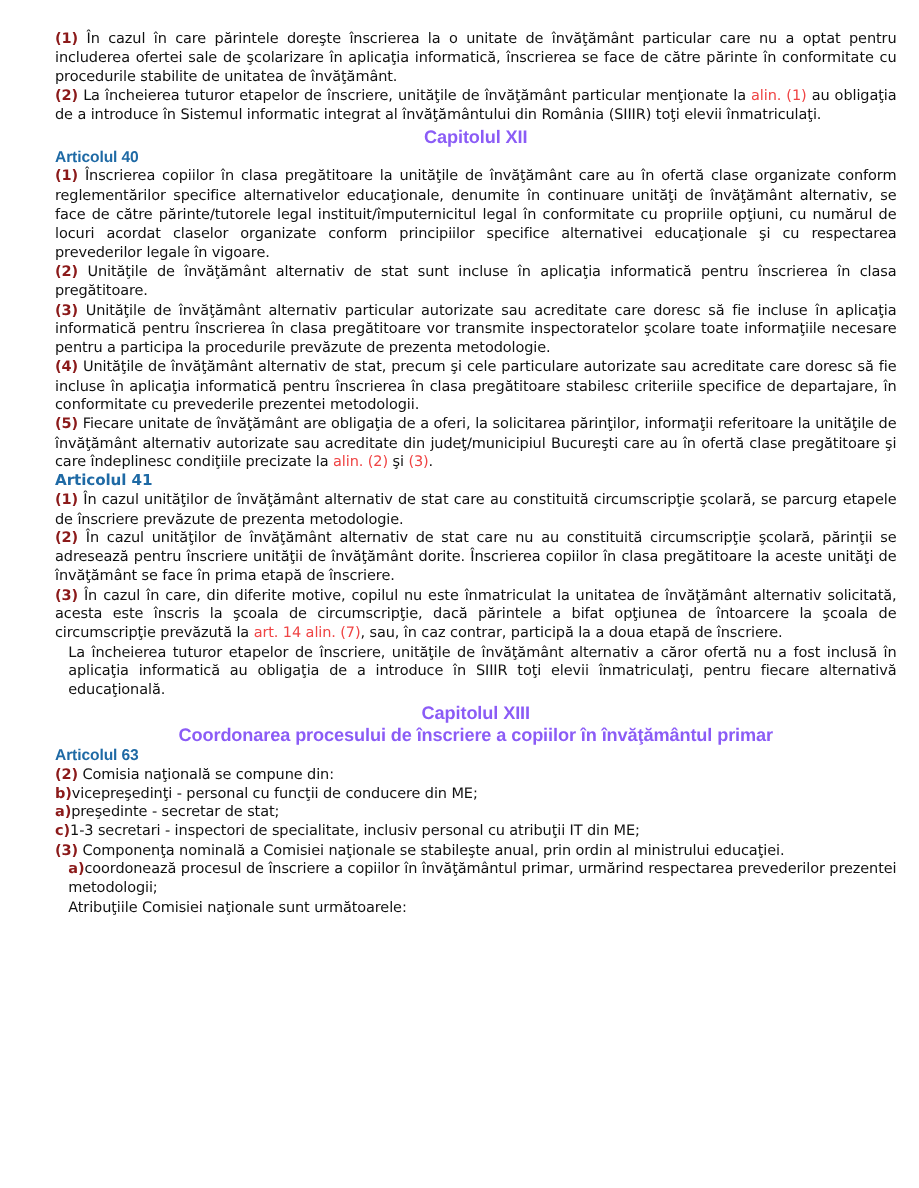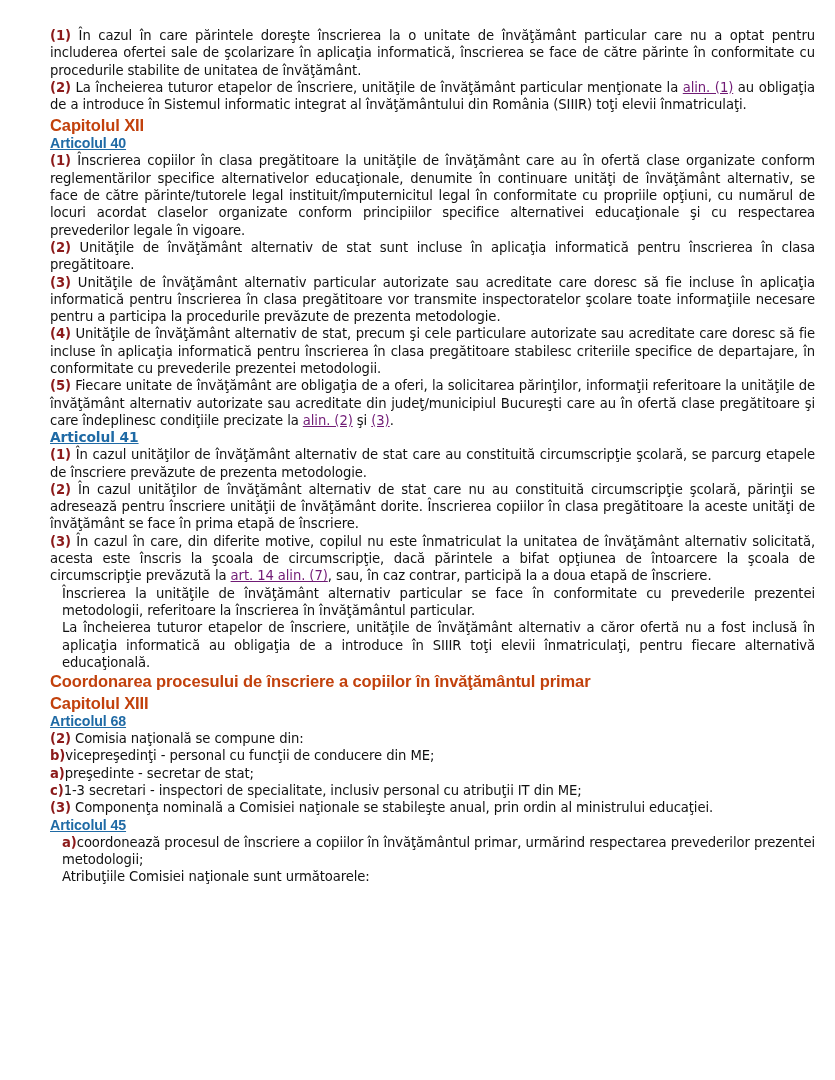--- a/index.html
+++ b/index.html
@@ -11,39 +11,38 @@
     font-family: "DejaVu Sans", sans-serif;
     font-size: 13.2px;
     line-height: 17.3px;
     color: #111111;
     text-align: justify;
     letter-spacing: -0.1px;
   }
   .p { margin: 0; }
   .num { color: #8b1a1a; font-weight: bold; }
   .lit { color: #8b1a1a; font-weight: bold; }
-  .link { color: #701a75; text-decoration: underline; }
+  .link { color: #ef4444; }
   .chap {
-    text-align: left;
-    color: #c2410c;
+    text-align: center;
+    color: #8b5cf6;
     font-weight: bold;
     font-size: 16.5px;
     line-height: 20px;
     font-family: "Liberation Sans", sans-serif;
     margin: 0;
   }
   .chap.first { margin-top: 2px; }
   .art {
     color: #1f6aa5;
     font-weight: bold;
     font-size: 13.8px;
     line-height: 17px;
     margin: 0;
     font-family: "DejaVu Sans", sans-serif;
-    text-decoration: underline;
   }
   .indent { padding-left: 12px; }
   .narrow { font-family: "Liberation Sans", sans-serif; font-size: 14.2px; }
 </style>
 </head>
 <body>
 
 <div class="page">
 
   <p class="p"><span class="num">(1)</span><span> În cazul în care părintele doreşte înscrierea la o unitate de învăţământ particular care nu a optat pentru includerea ofertei sale de şcolarizare în aplicaţia informatică, înscrierea se face de către părinte în conformitate cu procedurile stabilite de unitatea de învăţământ.</span></p>
@@ -56,31 +55,29 @@
   <p class="p"><span class="num">(2)</span><span> Unităţile de învăţământ alternativ de stat sunt incluse în aplicaţia informatică pentru înscrierea în clasa pregătitoare.</span></p>
   <p class="p"><span class="num">(3)</span><span> Unităţile de învăţământ alternativ particular autorizate sau acreditate care doresc să fie incluse în aplicaţia informatică pentru înscrierea în clasa pregătitoare vor transmite inspectoratelor şcolare toate informaţiile necesare pentru a participa la procedurile prevăzute de prezenta metodologie.</span></p>
   <p class="p"><span class="num">(4)</span><span> Unităţile de învăţământ alternativ de stat, precum şi cele particulare autorizate sau acreditate care doresc să fie incluse în aplicaţia informatică pentru înscrierea în clasa pregătitoare stabilesc criteriile specifice de departajare, în conformitate cu prevederile prezentei metodologii.</span></p>
   <p class="p"><span class="num">(5)</span><span> Fiecare unitate de învăţământ are obligaţia de a oferi, la solicitarea părinţilor, informaţii referitoare la unităţile de învăţământ alternativ autorizate sau acreditate din judeţ/municipiul Bucureşti care au în ofertă clase pregătitoare şi care îndeplinesc condiţiile precizate la </span><a class="link">alin. (2)</a><span> şi </span><a class="link">(3)</a><span>.</span></p>
 
   <p class="art">Articolul 41</p>
   <p class="p"><span class="num">(1)</span><span> În cazul unităţilor de învăţământ alternativ de stat care au constituită circumscripţie şcolară, se parcurg etapele de înscriere prevăzute de prezenta metodologie.</span></p>
   <p class="p"><span class="num">(2)</span><span> În cazul unităţilor de învăţământ alternativ de stat care nu au constituită circumscripţie şcolară, părinţii se adresează pentru înscriere unităţii de învăţământ dorite. Înscrierea copiilor în clasa pregătitoare la aceste unităţi de învăţământ se face în prima etapă de înscriere.</span></p>
   <p class="p"><span class="num">(3)</span><span> În cazul în care, din diferite motive, copilul nu este înmatriculat la unitatea de învăţământ alternativ solicitată, acesta este înscris la şcoala de circumscripţie, dacă părintele a bifat opţiunea de întoarcere la şcoala de circumscripţie prevăzută la </span><a class="link">art. 14 alin. (7)</a><span>, sau, în caz contrar, participă la a doua etapă de înscriere.</span></p>
 
-  <p class="p indent">Înscrierea la unităţile de învăţământ alternativ particular se face în conformitate cu prevederile prezentei metodologii, referitoare la înscrierea în învăţământul particular.</p>
 
   <p class="p indent">La încheierea tuturor etapelor de înscriere, unităţile de învăţământ alternativ a căror ofertă nu a fost inclusă în aplicaţia informatică au obligaţia de a introduce în SIIIR toţi elevii înmatriculaţi, pentru fiecare alternativă educaţională.</p>
 
+  <p class="chap first">Capitolul XIII</p>
   <p class="chap">Coordonarea procesului de înscriere a copiilor în învăţământul primar</p>
-  <p class="chap first">Capitolul XIII</p>
 
-  <p class="art narrow">Articolul 68</p>
+  <p class="art narrow">Articolul 63</p>
   <p class="p"><span class="num">(2)</span><span> Comisia naţională se compune din:</span></p>
   <p class="p"><span class="lit">b)</span><span>vicepreşedinţi - personal cu funcţii de conducere din ME;</span></p>
   <p class="p"><span class="lit">a)</span><span>preşedinte - secretar de stat;</span></p>
   <p class="p"><span class="lit">c)</span><span>1-3 secretari - inspectori de specialitate, inclusiv personal cu atribuţii IT din ME;</span></p>
   <p class="p"><span class="num">(3)</span><span> Componenţa nominală a Comisiei naţionale se stabileşte anual, prin ordin al ministrului educaţiei.</span></p>
 
-  <p class="art narrow">Articolul 45</p>
   <p class="p indent"><span class="lit">a)</span><span>coordonează procesul de înscriere a copiilor în învăţământul primar, urmărind respectarea prevederilor prezentei metodologii;</span></p>
   <p class="p indent">Atribuţiile Comisiei naţionale sunt următoarele:</p>
 
 </div>
 
 </body></html>

